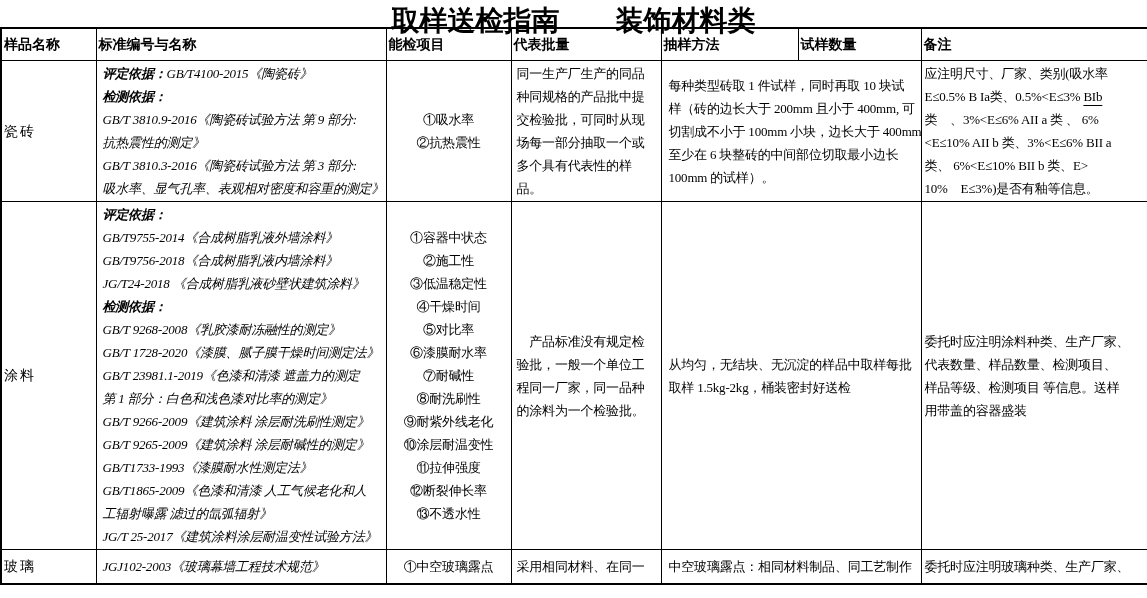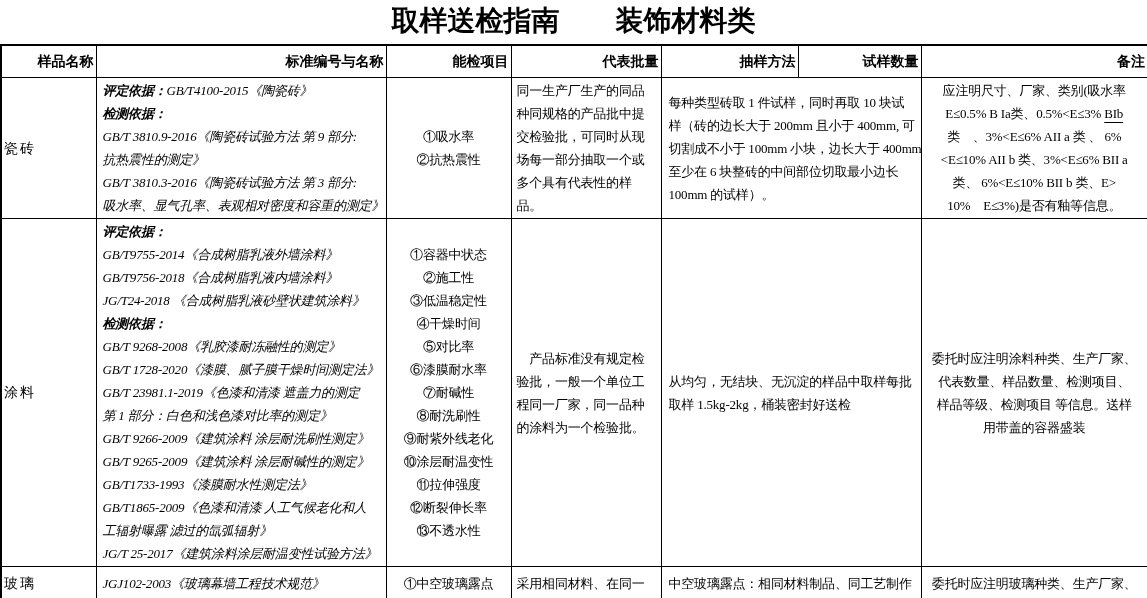--- a/index.html
+++ b/index.html
@@ -2,45 +2,45 @@
 <html><head>
 <meta charset="utf-8">
 <style>
   html,body{margin:0;padding:0;background:#ffffff;}
   .page{
     position:relative;width:1147px;height:598px;overflow:hidden;
     background:#ffffff;color:#000;
     font-family:"Liberation Serif","DejaVu Serif",serif;
   }
   .doc-title{
-    height:44px;line-height:42px;text-align:center;
+    height:27px;line-height:42px;text-align:center;
     font-size:28px;font-weight:bold;white-space:pre;
   }
   table.guide{
     border-collapse:collapse;table-layout:fixed;width:1147px;
     border:2px solid #000;
   }
   th,td{border:1px solid #000;overflow:hidden;}
   th{
-    font-size:14px;font-weight:bold;height:31px;text-align:right;
+    font-size:14px;font-weight:bold;height:31px;text-align:left;
     padding:0 2px;white-space:nowrap;
   }
   td{
     font-size:13px;line-height:23px;letter-spacing:-0.2px;
     vertical-align:middle;padding:1px 6px;white-space:nowrap;
   }
   tr.row-tile td{height:138px;}
   tr.row-paint td{height:343px;}
   tr.row-glass td{height:31px;}
   .c-name{font-size:14px;letter-spacing:2px;padding:1px 2px;}
   .c-std{text-align:left;font-style:italic;}
   .c-items{text-align:center;}
   .c-batch{text-align:left;padding:1px 5px;}
   .c-sampling{text-align:left;padding:1px 7px;margin-left:8px;}
-  .c-remarks{text-align:center;padding:1px 3px;}
+  .c-remarks{text-align:left;padding:1px 3px;}
   .bold{font-weight:bold;}
   .squiggle{
     text-decoration-line:underline;
     text-decoration-style:wavy;
     text-decoration-color:#ff0000;
     text-decoration-skip-ink:none;
     text-underline-offset:4px;
     text-decoration:underline;
   }
 </style>

